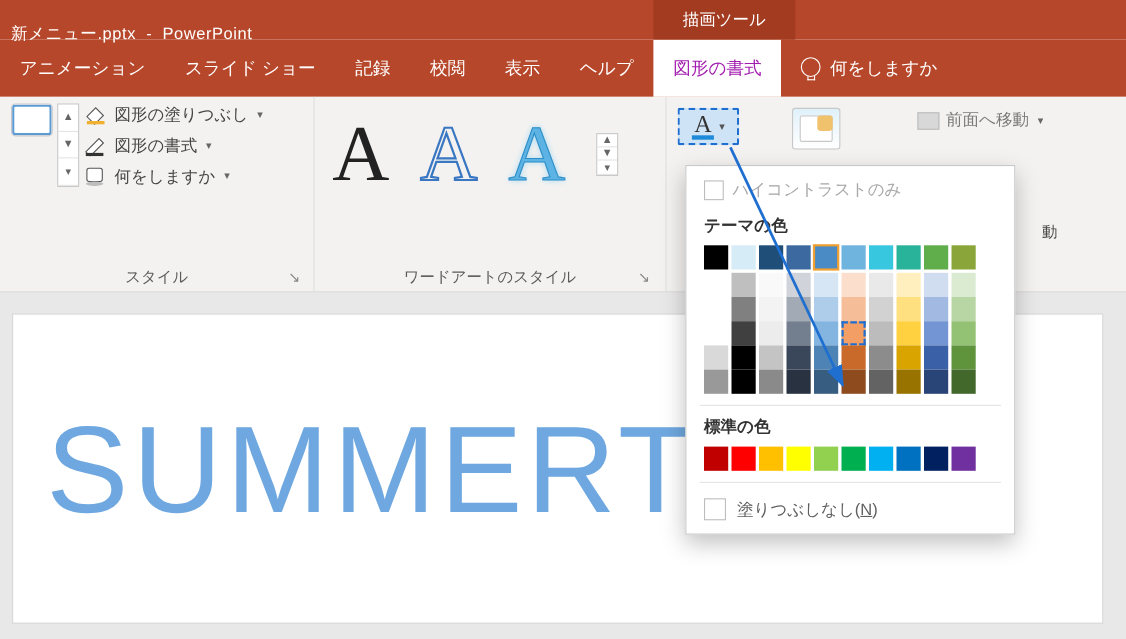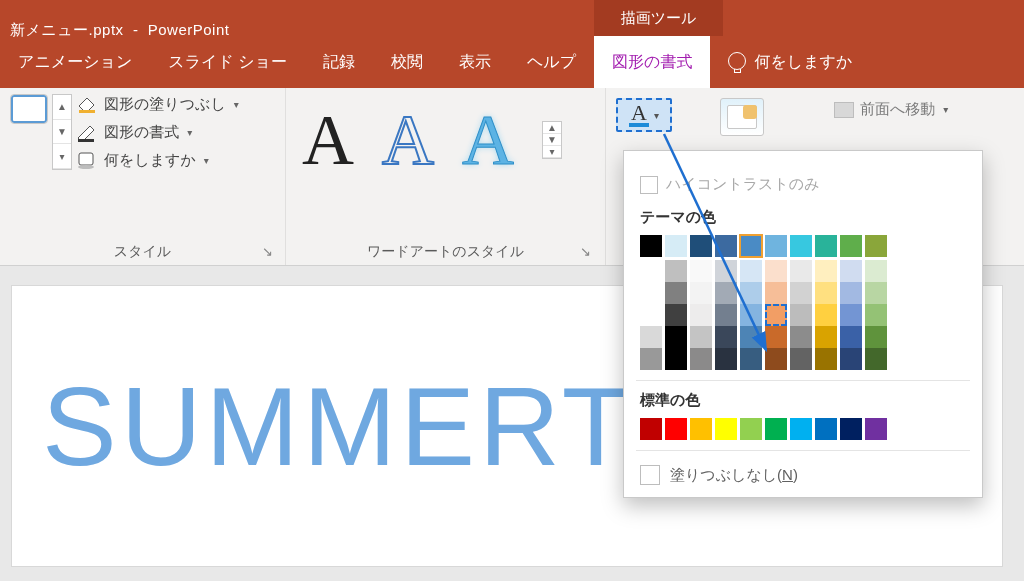--- a/index.html
+++ b/index.html
@@ -63,21 +63,21 @@
 
   .right-edge { position:absolute; right:0; top:108px; height:158px; display:flex; flex-direction:column; justify-content:space-between; padding:6px 6px; font-size:14px; color:#444;}
   .right-edge div{white-space:nowrap;}
 
   
   .canvas { position:absolute; top:266px; left:0; right:0; bottom:0; background:#e8e8e8; display:flex; align-items:flex-start; justify-content:flex-start;}
   .slide { margin:20px 0 0 12px; width:990px; height:280px; background:#fff; box-shadow:0 0 0 1px #d8d8d8; display:flex; align-items:center; }
   .summer { font-family: Arial, sans-serif; font-size:112px; font-weight:400; letter-spacing:4px; color:#6fa8e0; padding-left:30px; white-space:nowrap; }
 
   
-  .popup { position:absolute; top:150px; left:623px; width:360px; background:#fff; border:1px solid #c9c9c9; box-shadow:0 8px 20px rgba(0,0,0,.25); padding:20px 16px 8px 16px; font-size:15px; color:#333;}
+  .popup { position:absolute; top:150px; left:623px; width:300px; background:#fff; border:1px solid #c9c9c9; box-shadow:0 8px 20px rgba(0,0,0,.25); padding:8px 16px 8px 16px; font-size:15px; color:#333;}
   .popup .hc-row{display:flex;align-items:center;gap:8px;color:#a8a8a8;margin:4px 0 14px 0;}
   .popup .hc-box{width:18px;height:18px;border:1px solid #bdbdbd;}
   .popup h4{font-size:15px;font-weight:700;color:#333;margin:6px 0 8px 0;}
   .swatch-row{display:flex;gap:3px;margin-bottom:3px;}
   .sw{width:22px;height:22px;}
   .sw.hover{outline:2px solid #f0a030; outline-offset:-1px;}
   .theme-cols{display:flex;gap:3px;margin-bottom:6px;}
   .col{display:flex;flex-direction:column;gap:0;}
   .col .sw{height:22px;}
   .target{border:2px dashed #1f6fd0;}

